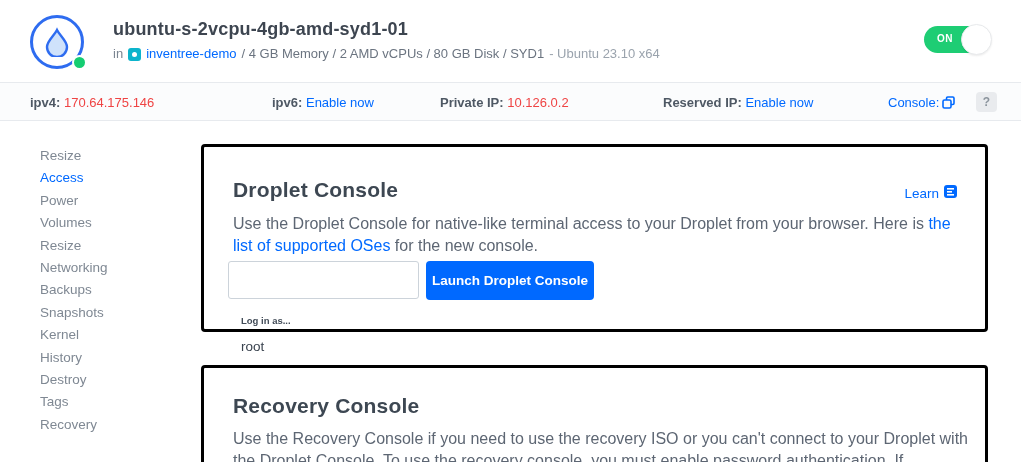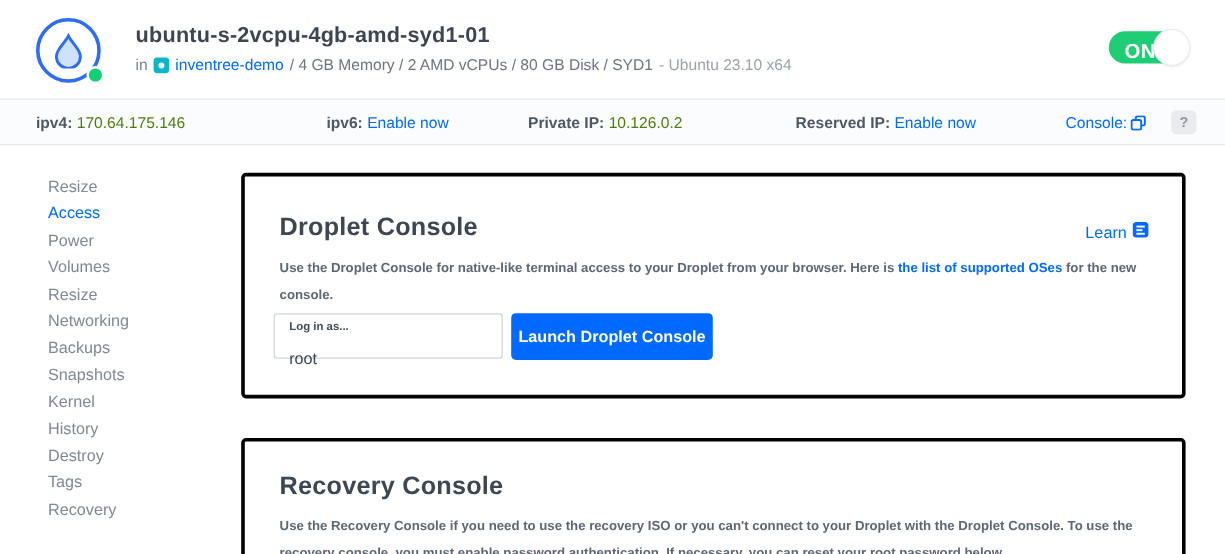--- a/index.html
+++ b/index.html
@@ -18,57 +18,57 @@
   .droplet-title { font-size:18px; font-weight:bold; color:#3d4550; letter-spacing:.2px; }
   .subtitle { margin-top:6px; font-size:13px; color:#7b8591; display:flex; align-items:flex-end; gap:5px; }
   .project-icon { width:13px; height:13px; border-radius:3px; background:#0cb4cc; position:relative; display:inline-block; }
   .project-icon::after { content:""; position:absolute; left:4px; top:4px; width:5px; height:5px; border-radius:50%; background:#fff; }
   .subtitle a { color:#0069ff; text-decoration:none; }
   .subtitle .specs { color:#6b7480; }
   .subtitle .os { color:#9aa3ad; }
 
   .toggle { position:absolute; right:3px; top:13px; width:64px; height:27px;
     background:#1ecd74; border-radius:14px; cursor:pointer; }
-  .toggle-label { position:absolute; left:13px; top:7px; font-size:17px; font-weight:bold; color:#fff; letter-spacing:.5px; }
+  .toggle-label { position:absolute; left:13px; top:7px; font-size:10px; font-weight:bold; color:#fff; letter-spacing:.5px; }
   .toggle-knob { position:absolute; right:-4px; top:-2px; width:31px; height:31px; background:#fff;
     border:1px solid #e8eaec; border-radius:50%; box-shadow:0 1px 2px rgba(0,0,0,.08); }
 
   
   .ip-bar { position:absolute; left:0; top:82px; width:1021px; height:39px;
     background:#fbfcfd; border-top:1px solid #e7eaee; border-bottom:1px solid #e7eaee; font-size:13px; }
   .ip-bar .cell { position:absolute; top:12px; white-space:nowrap; }
   .ip-bar .lbl { font-weight:bold; color:#4e5864; }
-  .ip-bar .val { color:#4d7c0f; }
+  .ip-bar .val { color:#ef4444; }
   .ip-bar a { color:#0069ff; text-decoration:none; }
   .console-icon { display:inline-block; vertical-align:-2px; margin-left:3px; }
   .help-btn { position:absolute; top:9px; left:976px; width:21px; height:20px; background:#e9ebee;
     border-radius:4px; color:#8b949d; font-size:12px; font-weight:bold; text-align:center; line-height:20px; cursor:pointer; }
 
   
   .sidebar { position:absolute; left:40px; top:148px; width:140px; }
   .sidebar a { display:block; height:22.4px; font-size:13.5px; color:#7f8893; text-decoration:none; }
   .sidebar a.active { color:#0069ff; }
 
   
   .card { position:absolute; left:201px; width:787px; background:#fff;
     border:3px solid #000000; border-radius:4px; }
   .card-1 { top:144px; height:188px; }
   .card-2 { top:365px; height:170px; }
   .card-title { position:absolute; left:29px; top:31px; font-size:21px; color:#3d4752; letter-spacing:.2px; }
   .card-2 .card-title { top:26px; }
   .learn-link { position:absolute; right:27px; top:37px; font-size:13.5px; color:#0069ff;
     text-decoration:none; display:flex; align-items:center; gap:4px; }
-  .card-desc { position:absolute; left:29px; top:66px; width:735px; font-size:11px;
-    line-height:22px; color:#5d6673;font-weight:bold; }
+  .card-desc { position:absolute; left:29px; top:66px; width:735px; font-size:16px;
+    line-height:22px; color:#5d6673; }
   .card-2 .card-desc { top:60px; }
   .card-desc a { color:#0069ff; text-decoration:none; }
 
   .login-box { position:absolute; left:24px; top:114px; width:191px; height:38px;
     border:1px solid #ccd3da; border-radius:3px; background:#fff; padding:5px 12px 0 12px; }
-  .login-label { display:block; font-size:9.5px; font-weight:bold; color:#414b57; }
+  .login-label { display:block; font-size:9.5px; font-weight:bold; color:#414b57;margin-top:48px; }
   .login-input { display:block; width:100%; border:none; outline:none; font-size:13.5px;
     color:#39424e; font-family:"Liberation Sans",sans-serif; background:transparent; margin-top:13px; }
   .launch-btn { position:absolute; left:222px; top:114px; width:168px; height:39px;
     background:#0069ff; border:none; border-radius:4px; color:#fff; font-weight:bold;
     font-size:13.5px; font-family:"Liberation Sans",sans-serif; cursor:pointer; }
 </style>
 </head>
 <body>
 
 <div class="page">

